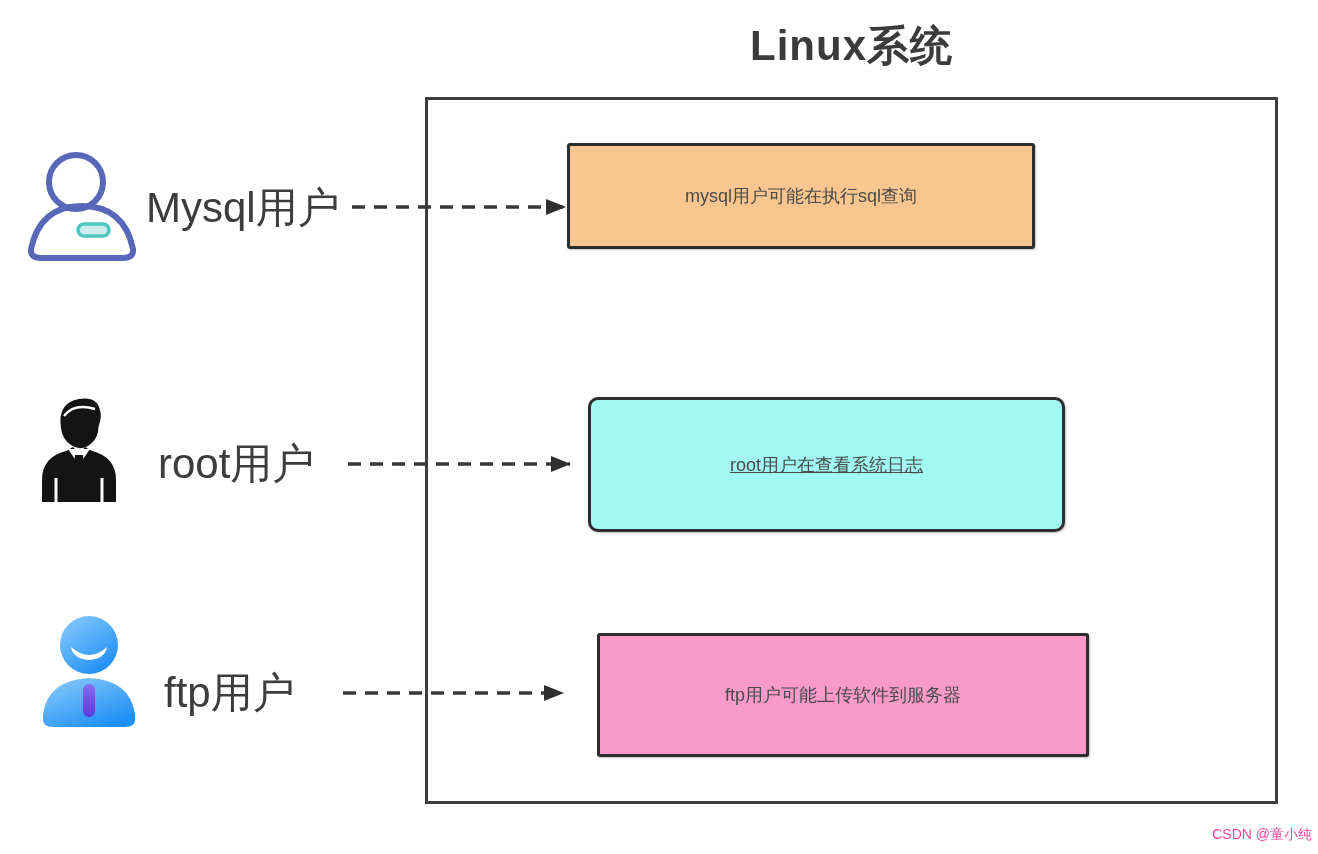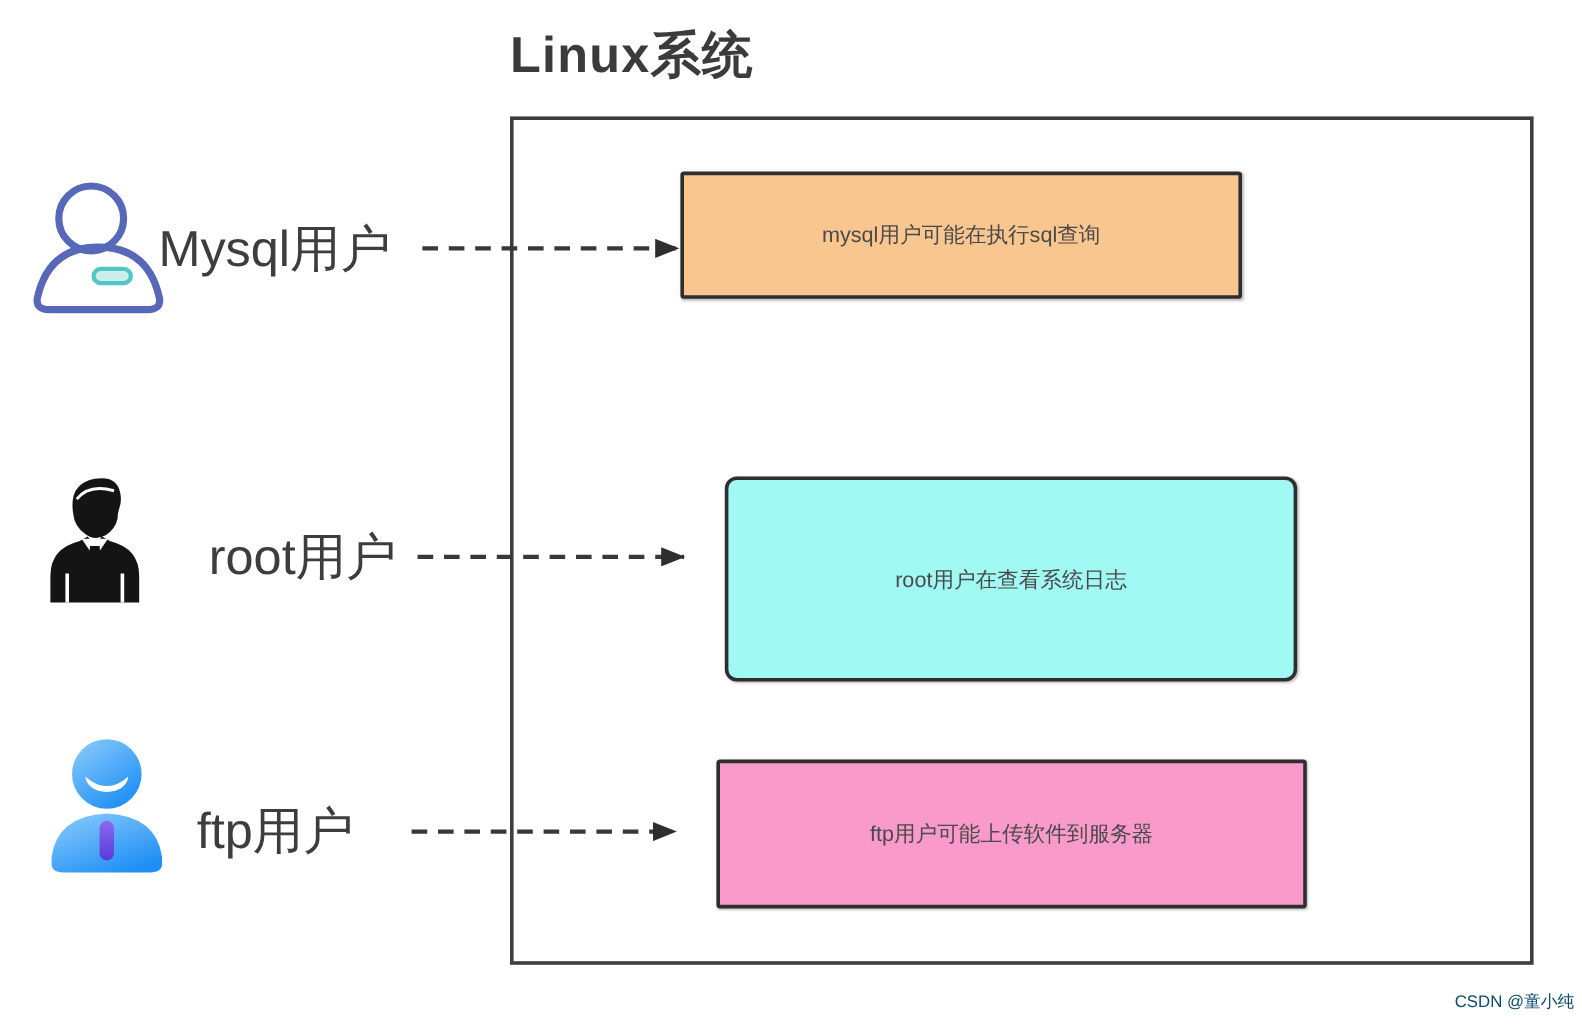--- a/index.html
+++ b/index.html
@@ -13,20 +13,21 @@
     width: 1318px;
     height: 854px;
     background: #ffffff;
     overflow: hidden;
   }
   .diagram-title {
     position: absolute;
     left: 425px;
     top: 18px;
     width: 853px;
+    text-align: center;
     font-size: 42px;
     font-weight: 700;
     color: #3b3b3b;
     letter-spacing: 1px;
   }
   .frame {
     position: absolute;
     left: 425px;
     top: 97px;
     width: 853px;
@@ -47,59 +48,60 @@
     text-align: center;
     box-shadow: 1px 1px 2px rgba(0,0,0,0.25);
   }
   .box-mysql {
     left: 567px; top: 143px;
     width: 468px; height: 106px;
     background: #f9c68f;
     border-radius: 3px;
   }
   .box-root {
-    left: 604px; top: 397px;
-    width: 477px; height: 171px;
+    left: 588px; top: 397px;
+    width: 477px; height: 135px;
     background: #a0faf3;
     border-radius: 10px;
+    text-decoration: underline;
   }
   .box-ftp {
     left: 565px; top: 633px;
     width: 492px; height: 124px;
     background: #fa9acb;
     border-radius: 3px;
     margin-left: 32px;
   }
   .user-label {
     position: absolute;
     font-size: 42px;
     color: #3d3d3d;
     line-height: 46px;
     white-space: nowrap;
   }
-  .label-mysql { left: 132px; top: 185px; }
-  .label-root  { left: 174px; top: 441px; }
+  .label-mysql { left: 146px; top: 185px; }
+  .label-root  { left: 158px; top: 441px; }
   .label-ftp   { left: 164px; top: 670px; }
   .user-icon { position: absolute; }
   .icon-mysql { left: 26px;  top: 144px; width: 112px; height: 118px; }
   .icon-root  { left: 36px;  top: 394px; width: 86px;  height: 112px; }
   .icon-ftp   { left: 34px;  top: 614px; width: 106px; height: 118px; }
   .overlay {
     position: absolute;
     left: 0; top: 0;
     width: 1318px;
     height: 854px;
     pointer-events: none;
   }
   .watermark {
     position: absolute;
     right: 6px;
     top: 826px;
     font-size: 14px;
-    color: #0c4a6e;
+    color: #ec4899;
     white-space: nowrap;
   }
 </style>
 </head>
 <body>
 
 <div class="canvas">
 
   <div class="diagram-title">Linux系统</div>
 

